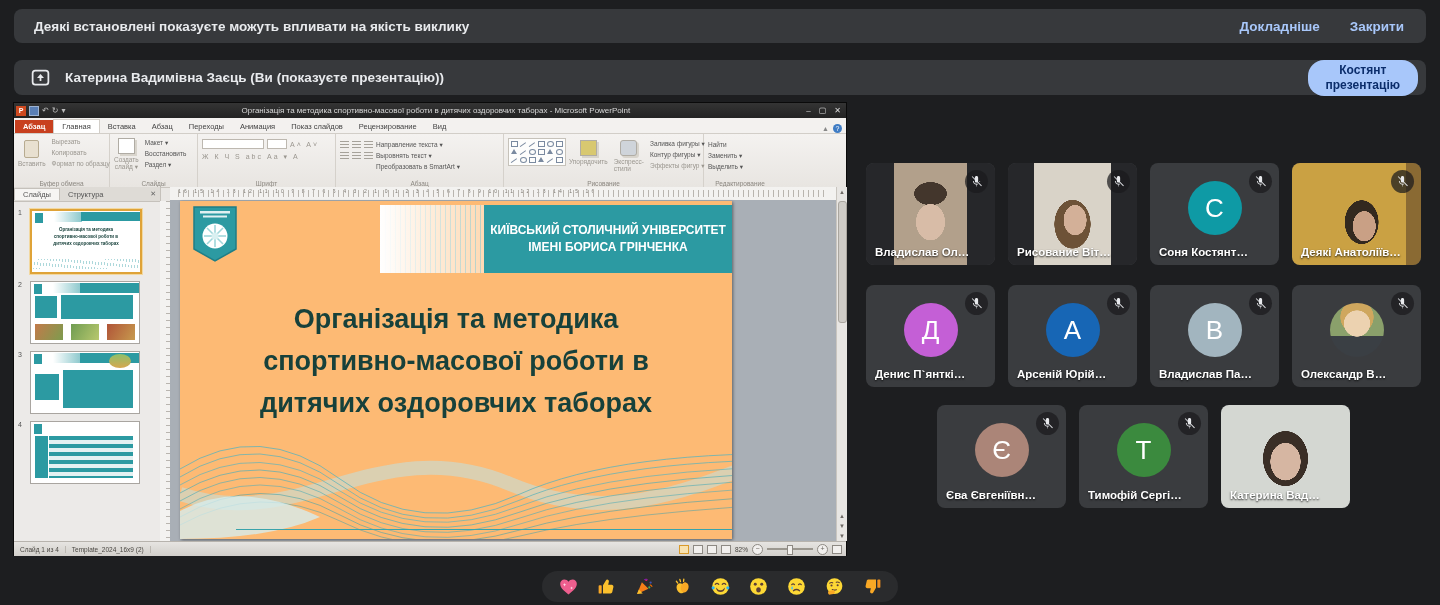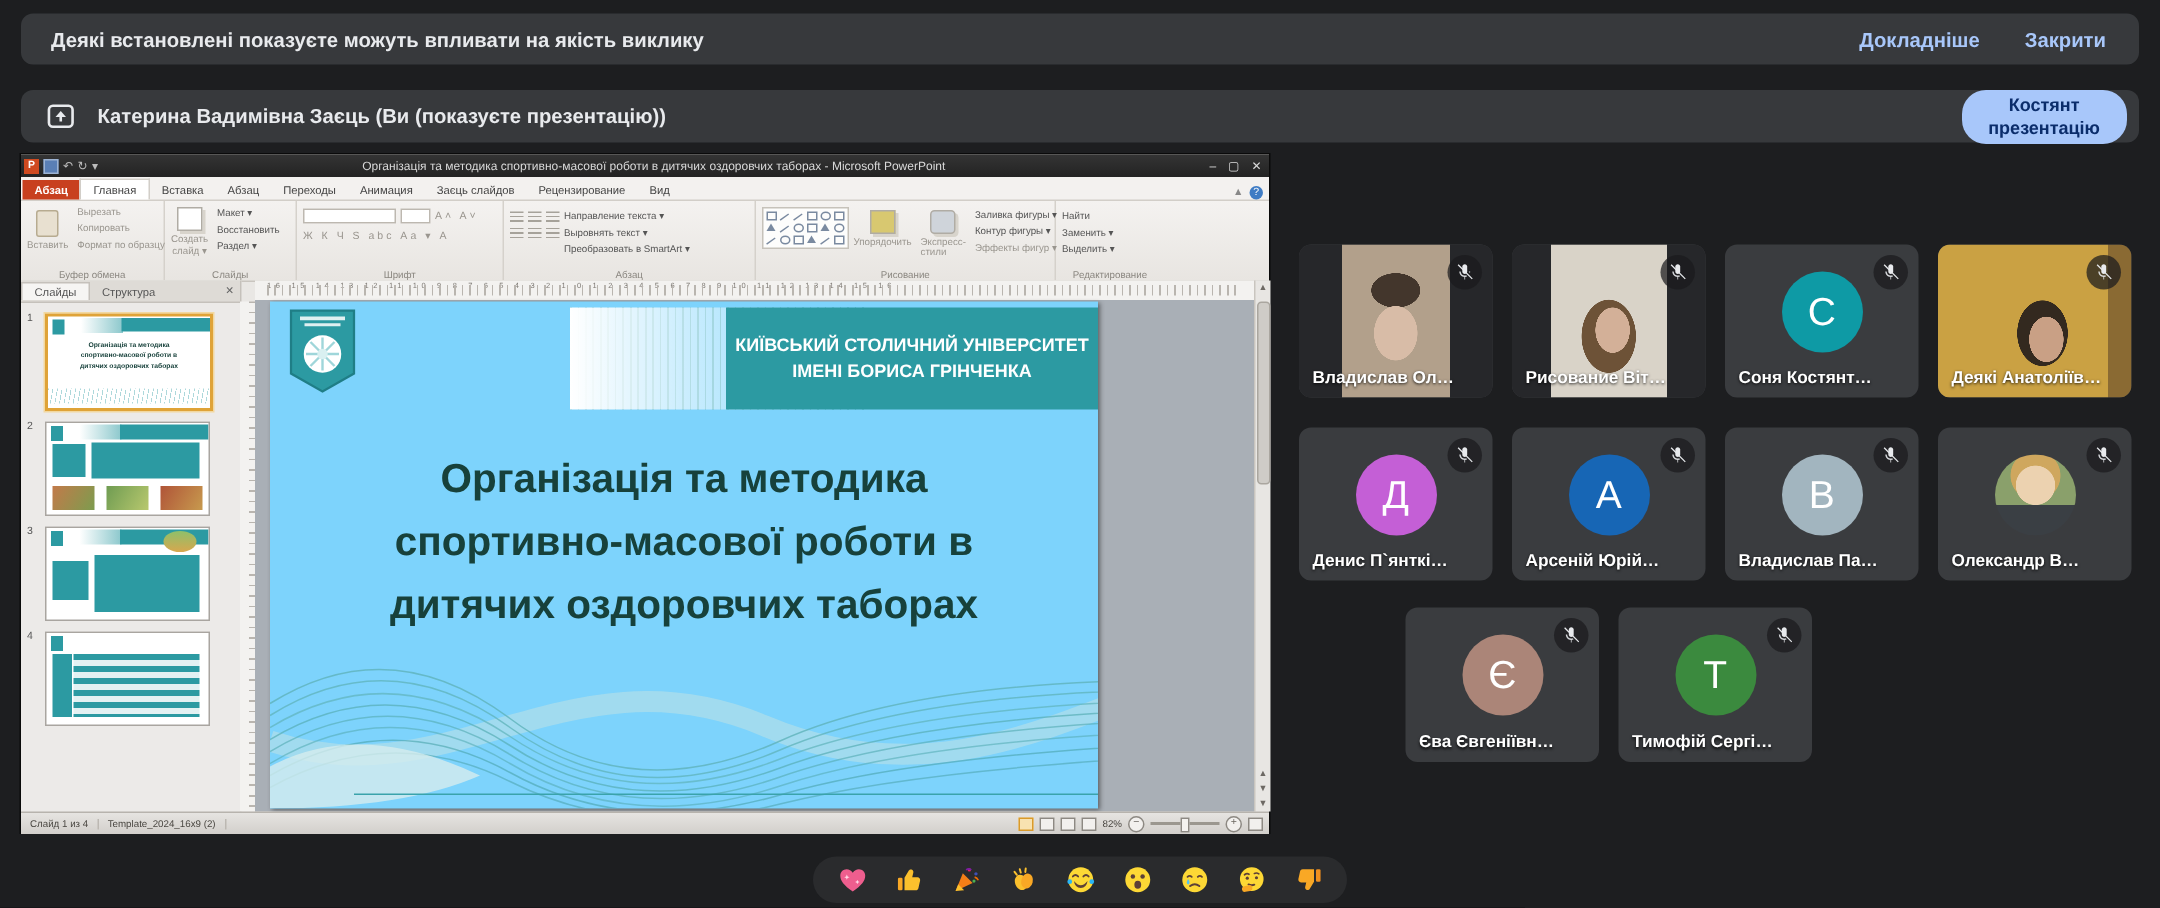--- a/index.html
+++ b/index.html
@@ -71,21 +71,21 @@
 
   #vruler{position:absolute;left:146px;top:98px;width:10px;height:340px;background:#f3f2f0;border-right:1px solid #d2cec8;background-image:repeating-linear-gradient(#b9b5af 0 1px,transparent 1px 7px);background-size:4px 100%;background-repeat:no-repeat;background-position:right;}
   #hruler{position:absolute;left:156px;top:84px;width:666px;height:13px;background:#f3f2f0;border-bottom:1px solid #d2cec8;overflow:hidden;}
   #hruler .ticks{position:absolute;left:8px;top:3px;width:650px;height:7px;background:repeating-linear-gradient(90deg,#b9b5af 0 1px,transparent 1px 5px);}
   #hruler .nums{position:absolute;left:8px;top:1px;width:650px;font-size:5px;color:#7d7973;letter-spacing:3.1px;white-space:nowrap;}
   #canvas{position:absolute;left:156px;top:97px;width:666px;height:341px;background:#a9afb6;}
   #vscroll{position:absolute;left:822px;top:84px;width:10px;height:354px;background:#e8e6e3;border-left:1px solid #c9c5bf;}
   #vscroll .thumb{position:absolute;left:1px;top:14px;width:7px;height:120px;background:#cfccc7;border:1px solid #aaa69f;border-radius:3px;}
   #vscroll .arr{position:absolute;left:0;width:10px;font-size:6px;color:#6d6964;text-align:center;}
 
-  #slide{position:absolute;left:10px;top:1px;width:552px;height:338px;background:#7dd3fc;box-shadow:1px 1px 3px rgba(0,0,0,.45);overflow:hidden;}
+  #slide{position:absolute;left:10px;top:1px;width:552px;height:338px;background:#fdba74;box-shadow:1px 1px 3px rgba(0,0,0,.45);overflow:hidden;}
   #uni-block{position:absolute;right:0;top:4px;width:248px;height:68px;background:#2c9aa2;color:#fff;display:flex;flex-direction:column;justify-content:center;text-align:center;font-weight:700;font-size:12px;line-height:1.4;}
   #stripes{position:absolute;left:200px;top:4px;width:200px;height:68px;background:repeating-linear-gradient(90deg,rgba(44,154,162,.65) 0 1px,transparent 1px 5px);}
   #stripes:after{content:"";position:absolute;inset:0;background:linear-gradient(90deg,#fff 0,rgba(255,255,255,.05) 92%);}
   #slide-title{position:absolute;left:0;top:98px;width:100%;text-align:center;font-size:27px;font-weight:700;color:#17413b;line-height:1.55;white-space:pre-line;}
   #waveline{position:absolute;left:56px;top:328px;width:520px;height:0;border-top:1.5px solid #3aa3ab;}
   #waves{position:absolute;left:0;bottom:0;width:648px;height:140px;}
   #cursor{position:absolute;left:582px;top:270px;font-size:11px;color:#555;}
 
   #ppt-status{position:absolute;left:0;top:438px;width:832px;height:14px;background:linear-gradient(#e6e4e1,#d2cfcb);border-top:1px solid #b7b3ad;display:flex;align-items:center;font-size:6.5px;color:#4a4742;}
   #ppt-status .cell{padding:0 6px;border-right:1px solid #bcb8b2;}
@@ -151,21 +151,21 @@
       </span>
     </div>
 
     <div id="ppt-tabs">
       <span class="ptab file">Абзац</span>
       <span class="ptab active">Главная</span>
       <span class="ptab">Вставка</span>
       <span class="ptab">Абзац</span>
       <span class="ptab">Переходы</span>
       <span class="ptab">Анимация</span>
-      <span class="ptab">Заєць слайдов</span>
+      <span class="ptab">Показ слайдов</span>
       <span class="ptab">Рецензирование</span>
       <span class="ptab">Вид</span>
       <span id="ribbon-help">
         <span class="collapse">▲</span>
         <span class="help">?</span>
       </span>
     </div>
 
     <div id="ppt-ribbon">
       <div class="rgroup" style="width:96px">
@@ -547,20 +547,24 @@
     <span style="position:absolute;left:50%;top:44%;transform:translate(-50%,-50%);color:#fff;font-size:26px">Т</span>
     <span class="mute">
         <svg width="13" height="13" viewBox="0 0 24 24" fill="#e8eaed">
           <path d="M12 14c1.7 0 3-1.3 3-3V5c0-1.7-1.3-3-3-3S9 3.3 9 5v6c0 1.7 1.3 3 3 3z"></path>
           <path d="M5.3 11H7c0 2.8 2.2 5 5 5 .6 0 1.2-.1 1.7-.3l1.3 1.3c-.7.4-1.6.7-2.5.8V21h-1v-3.2c-3.4-.4-6.2-3.3-6.2-6.8z" opacity=".9"></path>
           <path d="M3.3 3.3l17.4 17.4 1.1-1.1L4.4 2.2z"></path>
         </svg>
       </span>
     <span class="pname">Тимофій Сергі…</span>
   </div>
+  <div class="tile" style="left:1221px;top:405px;height:103px">
+    <span class="vid" style="background-image:radial-gradient(ellipse 25px 31px at 50% 55%,#d6b6a2 0 60%,rgba(0,0,0,0) 61%),radial-gradient(ellipse 36px 44px at 50% 52%,#3a2e26 0 62%,rgba(0,0,0,0) 63%),linear-gradient(180deg,#d4d7d2 0 100%)"></span>
+    <span class="pname">Катерина Вад…</span>
+  </div>
 
   <div id="reactions">
     <span class="remo">
       <svg width="21" height="21" viewBox="0 0 24 24">
           <path d="M12 21C5.2 16.2 2.5 12.6 2.5 8.9 2.5 6.1 4.7 4 7.3 4c1.9 0 3.6 1 4.7 2.6C13.1 5 14.8 4 16.7 4c2.6 0 4.8 2.1 4.8 4.9 0 3.7-2.7 7.3-9.5 12.1z" fill="#ee5e8e"></path>
           <path d="M7.5 8l.6 1.5L9.6 10l-1.5.6L7.5 12l-.6-1.4L5.5 10l1.4-.5z" fill="#ffd6e4"></path>
           <path d="M15.5 12l.5 1.2 1.2.5-1.2.5-.5 1.2-.5-1.2-1.2-.5 1.2-.5z" fill="#ffd6e4"></path>
         </svg>
     </span>
     <span class="remo">

